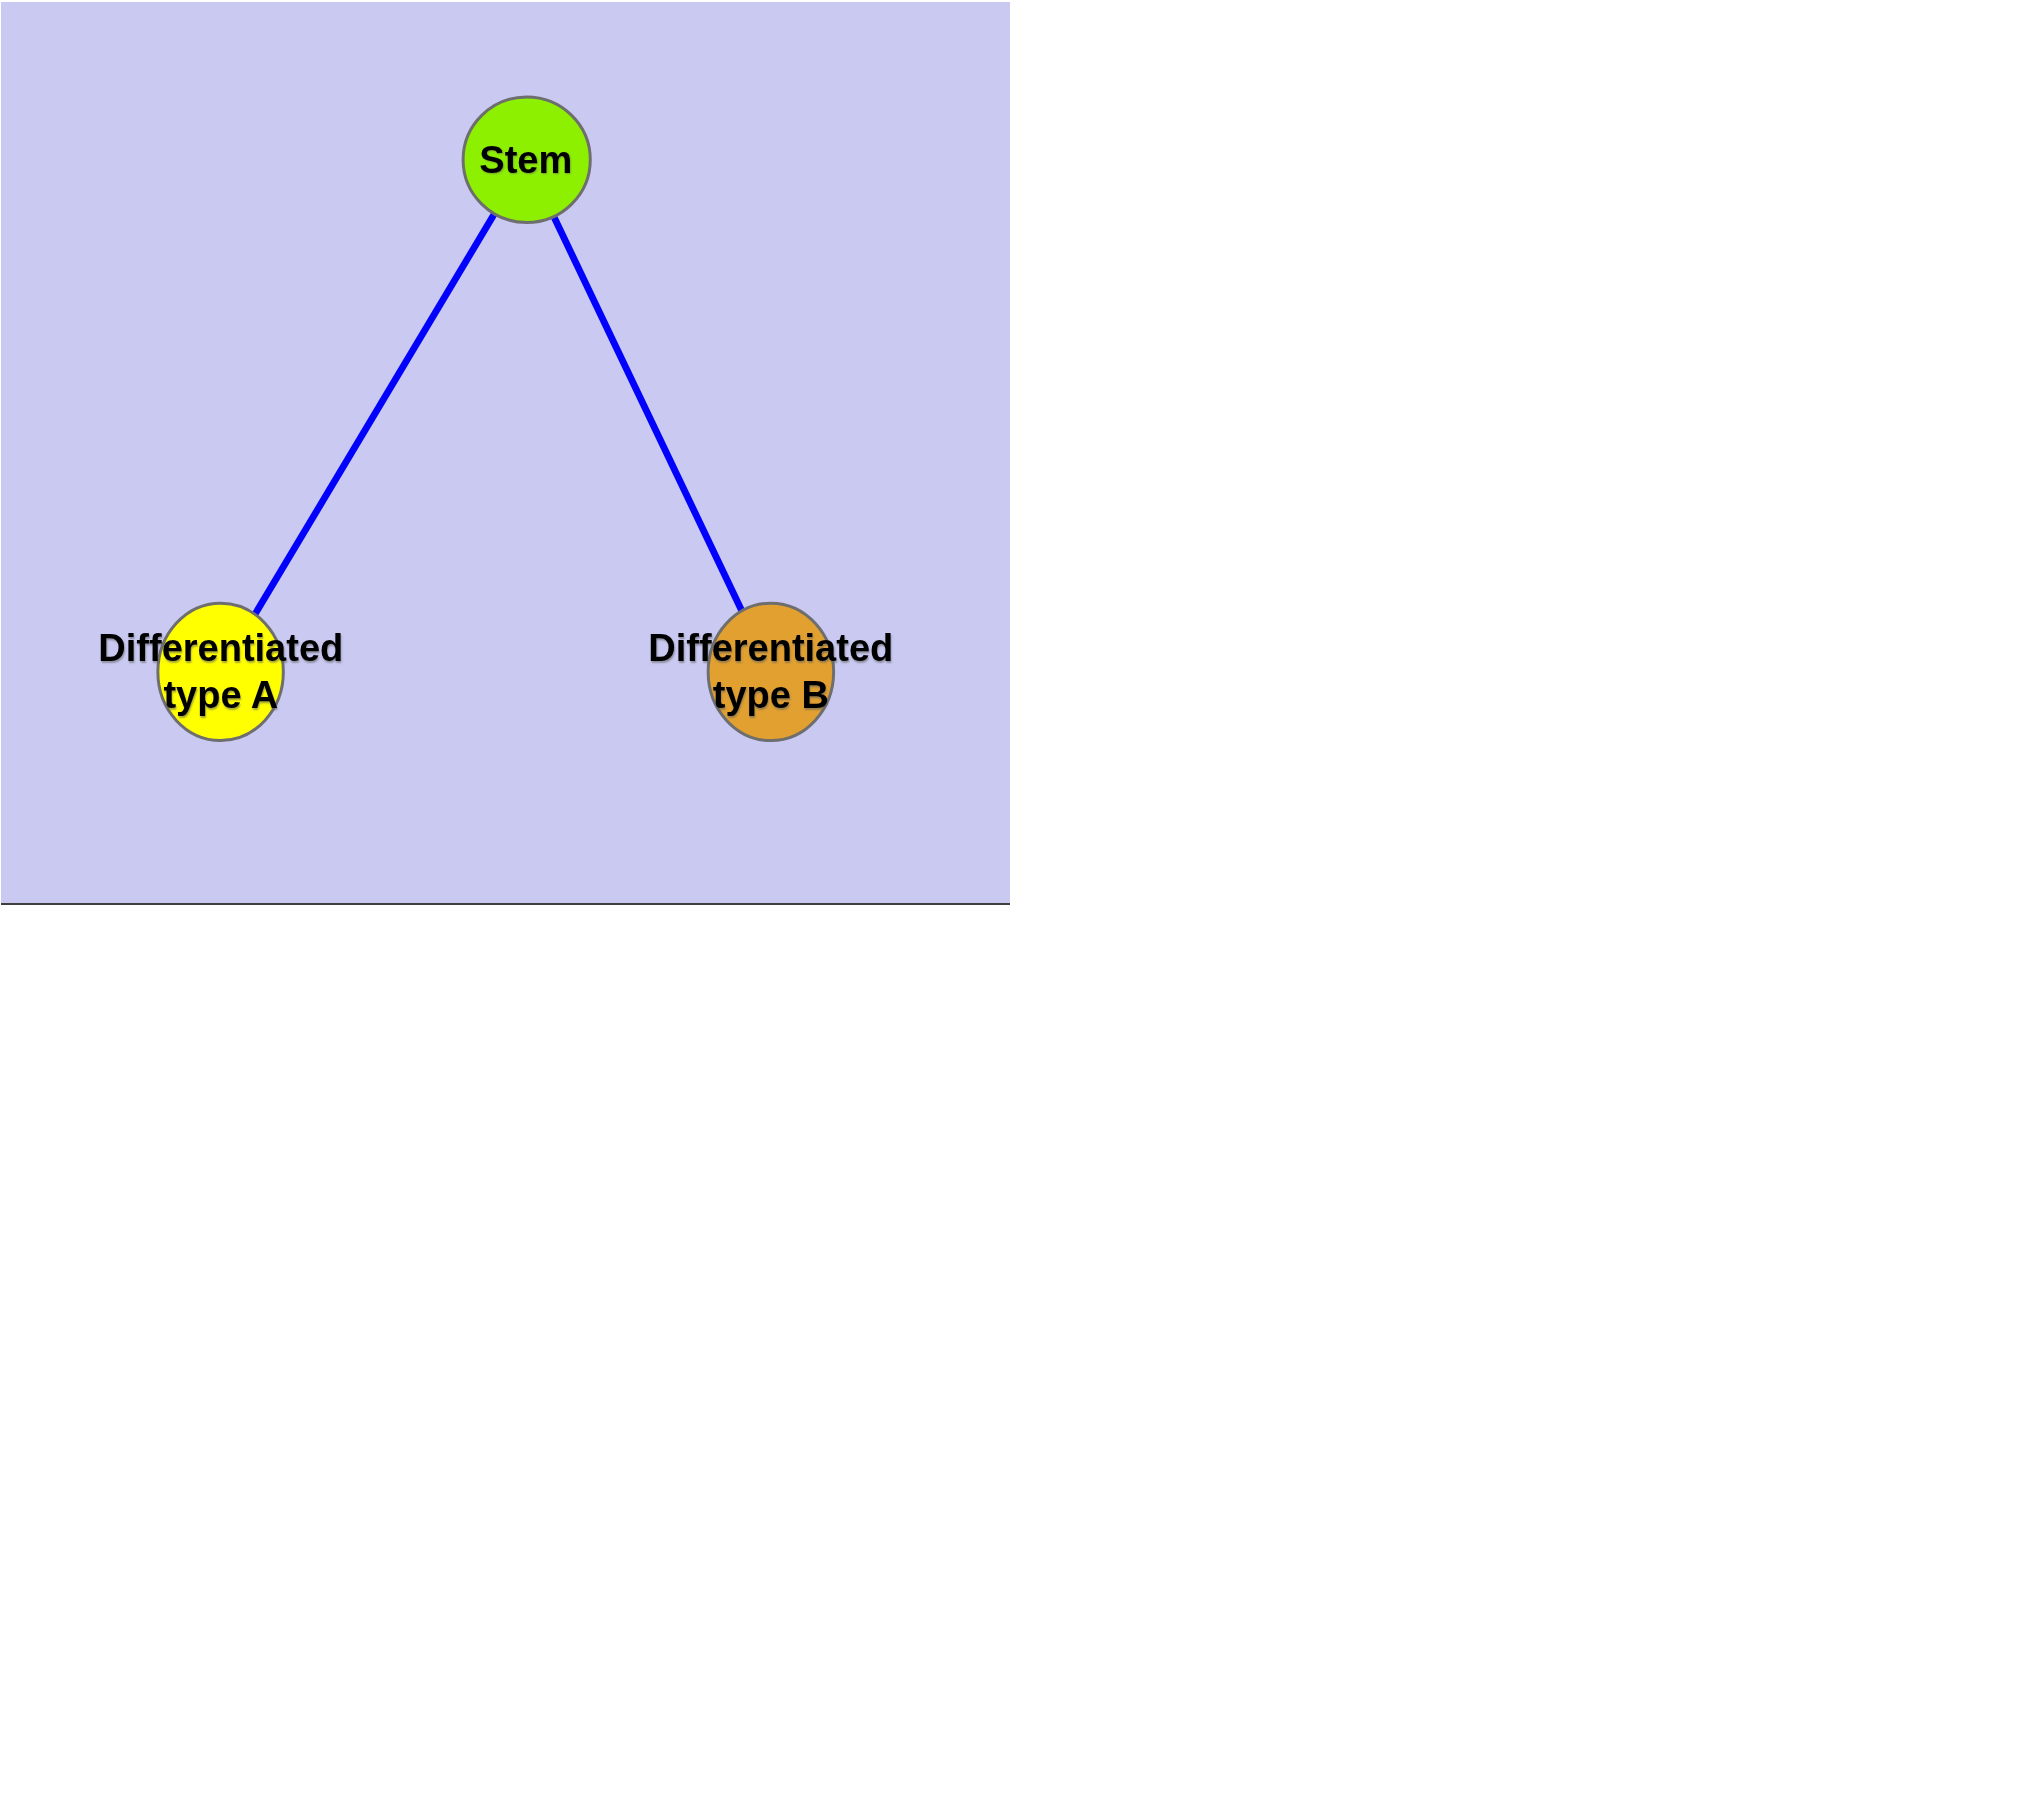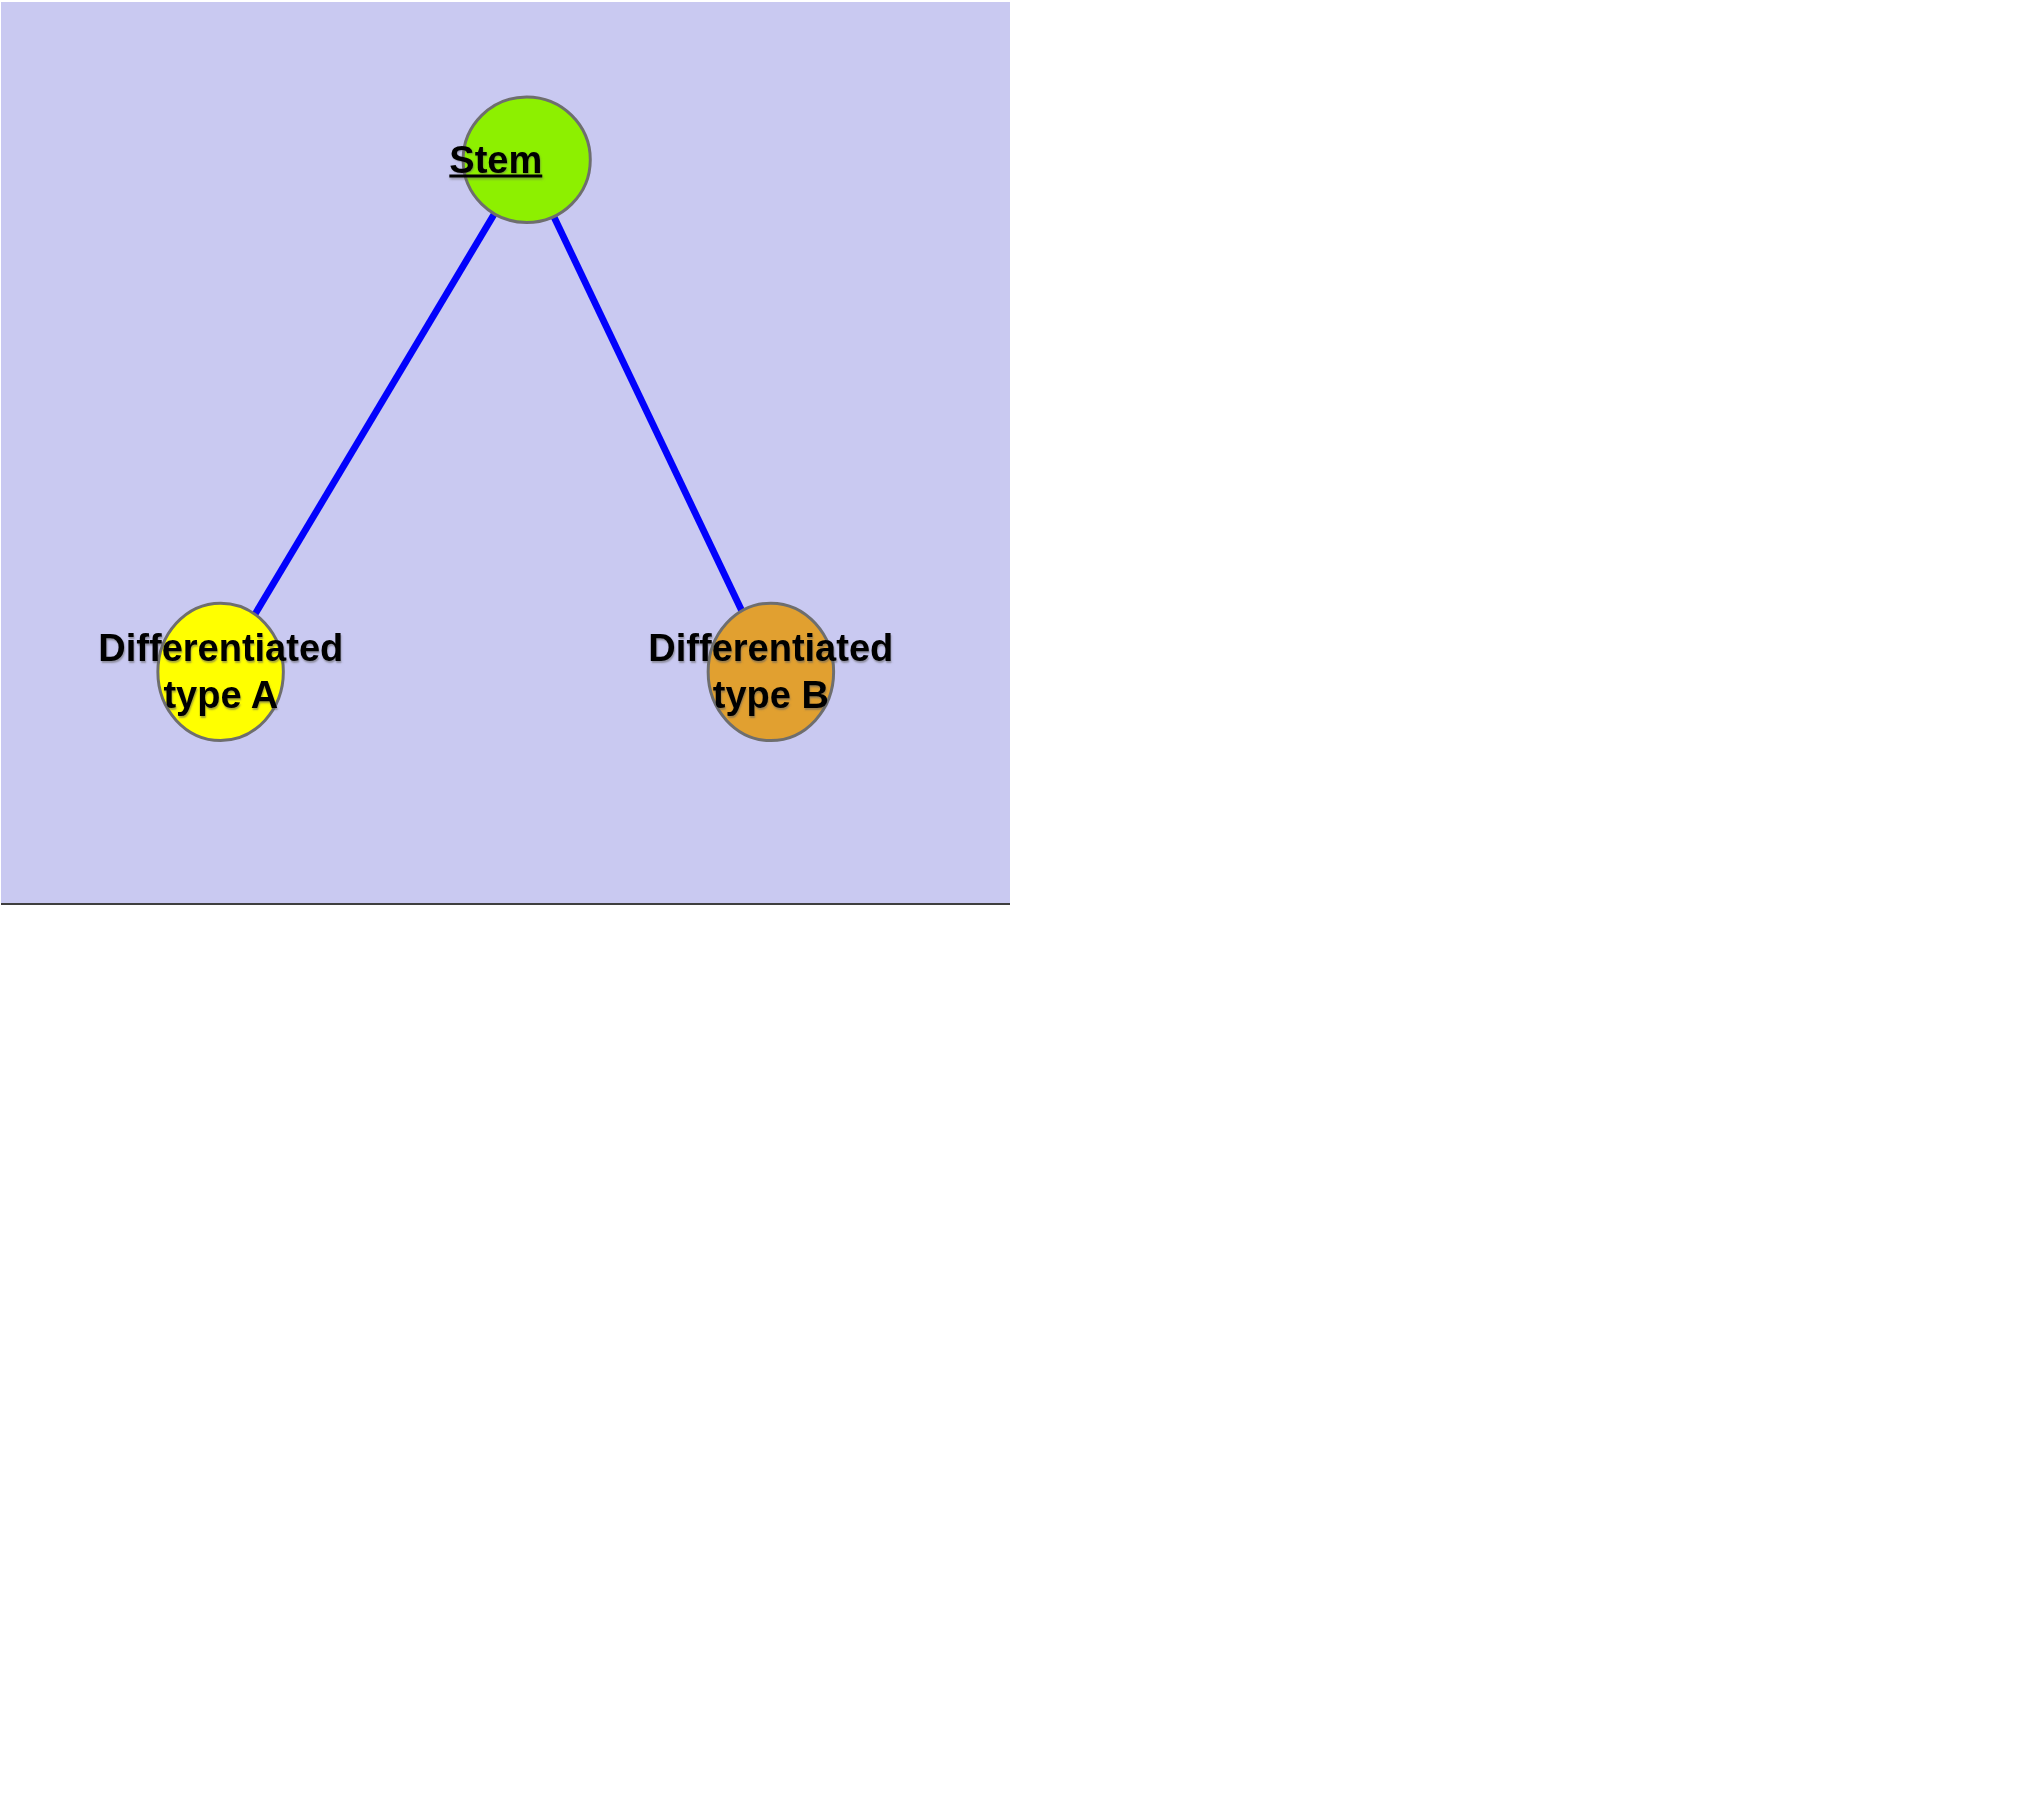--- a/index.html
+++ b/index.html
@@ -52,21 +52,21 @@
 
     <line class="edge" x1="620" y1="186" x2="908" y2="790" stroke="#0202FC" stroke-width="8"></line>
 
     <ellipse class="node" cx="620" cy="186" rx="75" ry="74" fill="#8DF000" stroke="#6E6E6E" stroke-width="3.5"></ellipse>
 
     <ellipse class="node" cx="259" cy="790" rx="74" ry="81" fill="#FFFF00" stroke="#6E6E6E" stroke-width="3.5"></ellipse>
 
     <ellipse class="node" cx="908" cy="790" rx="74" ry="81" fill="#E1A030" stroke="#6E6E6E" stroke-width="3.5"></ellipse>
   </svg>
 
-  <div class="node-label" style="left: 495px; top: 158px; text-decoration: underline;">
+  <div class="node-label" style="left: 525px; top: 158px;">
     <span class="lbl-line">Stem</span>
   </div>
 
   <div class="node-label" style="left: 220px; top: 670px;">
     <span class="lbl-line">Differentiated</span>
     <span class="lbl-line">type A</span>
   </div>
 
   <div class="node-label" style="left: 770px; top: 670px;">
     <span class="lbl-line">Differentiated</span>

